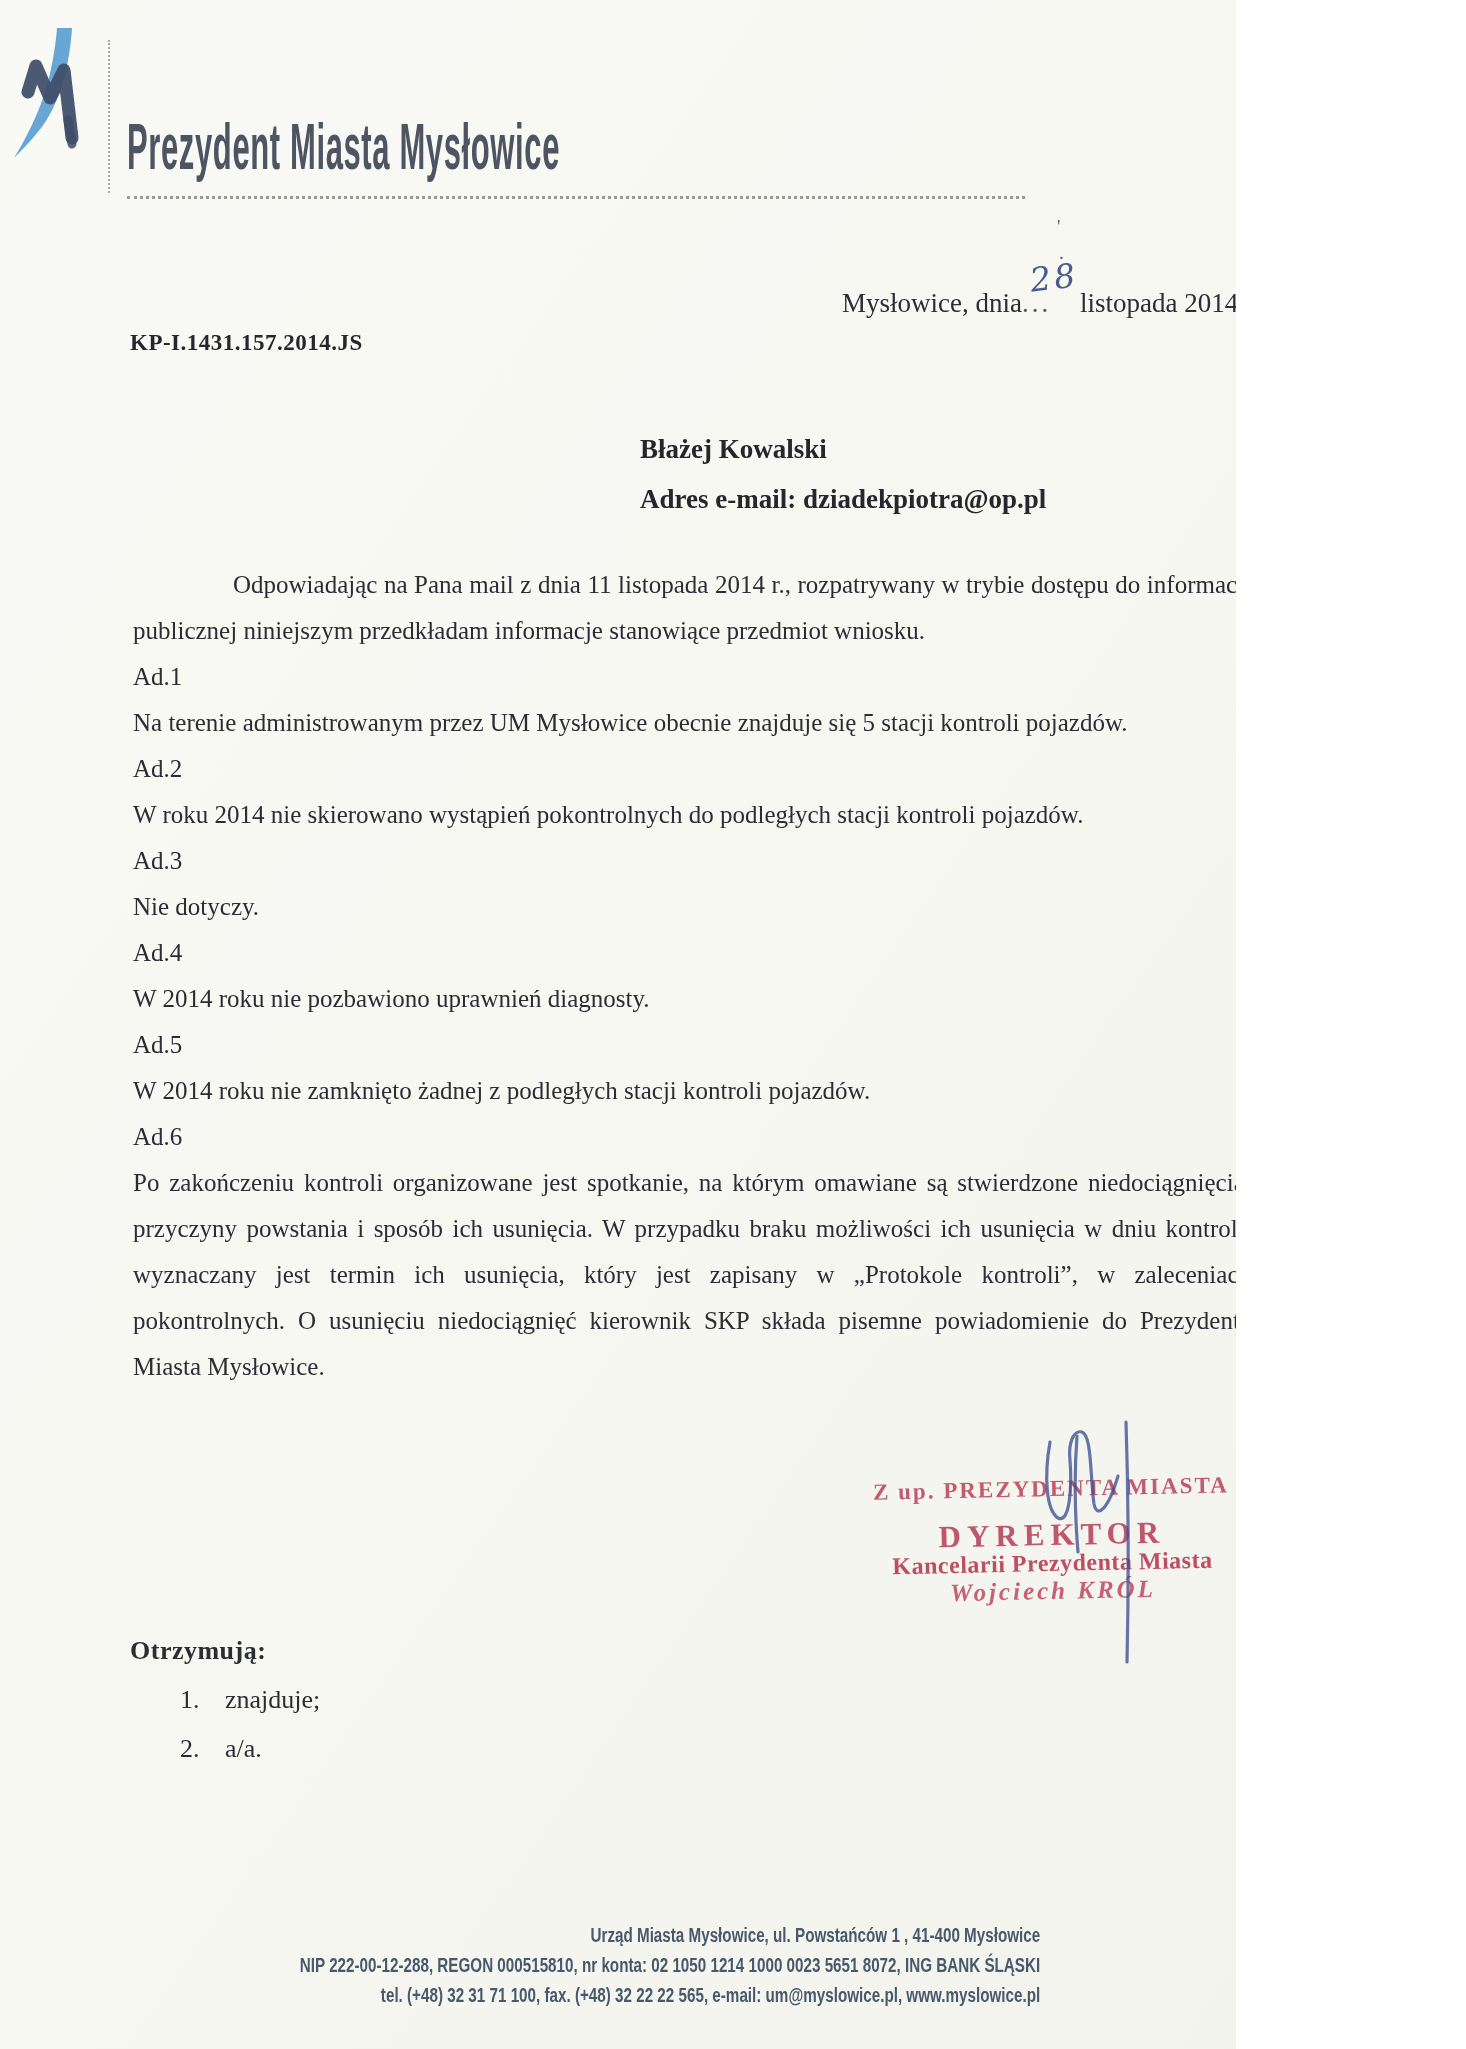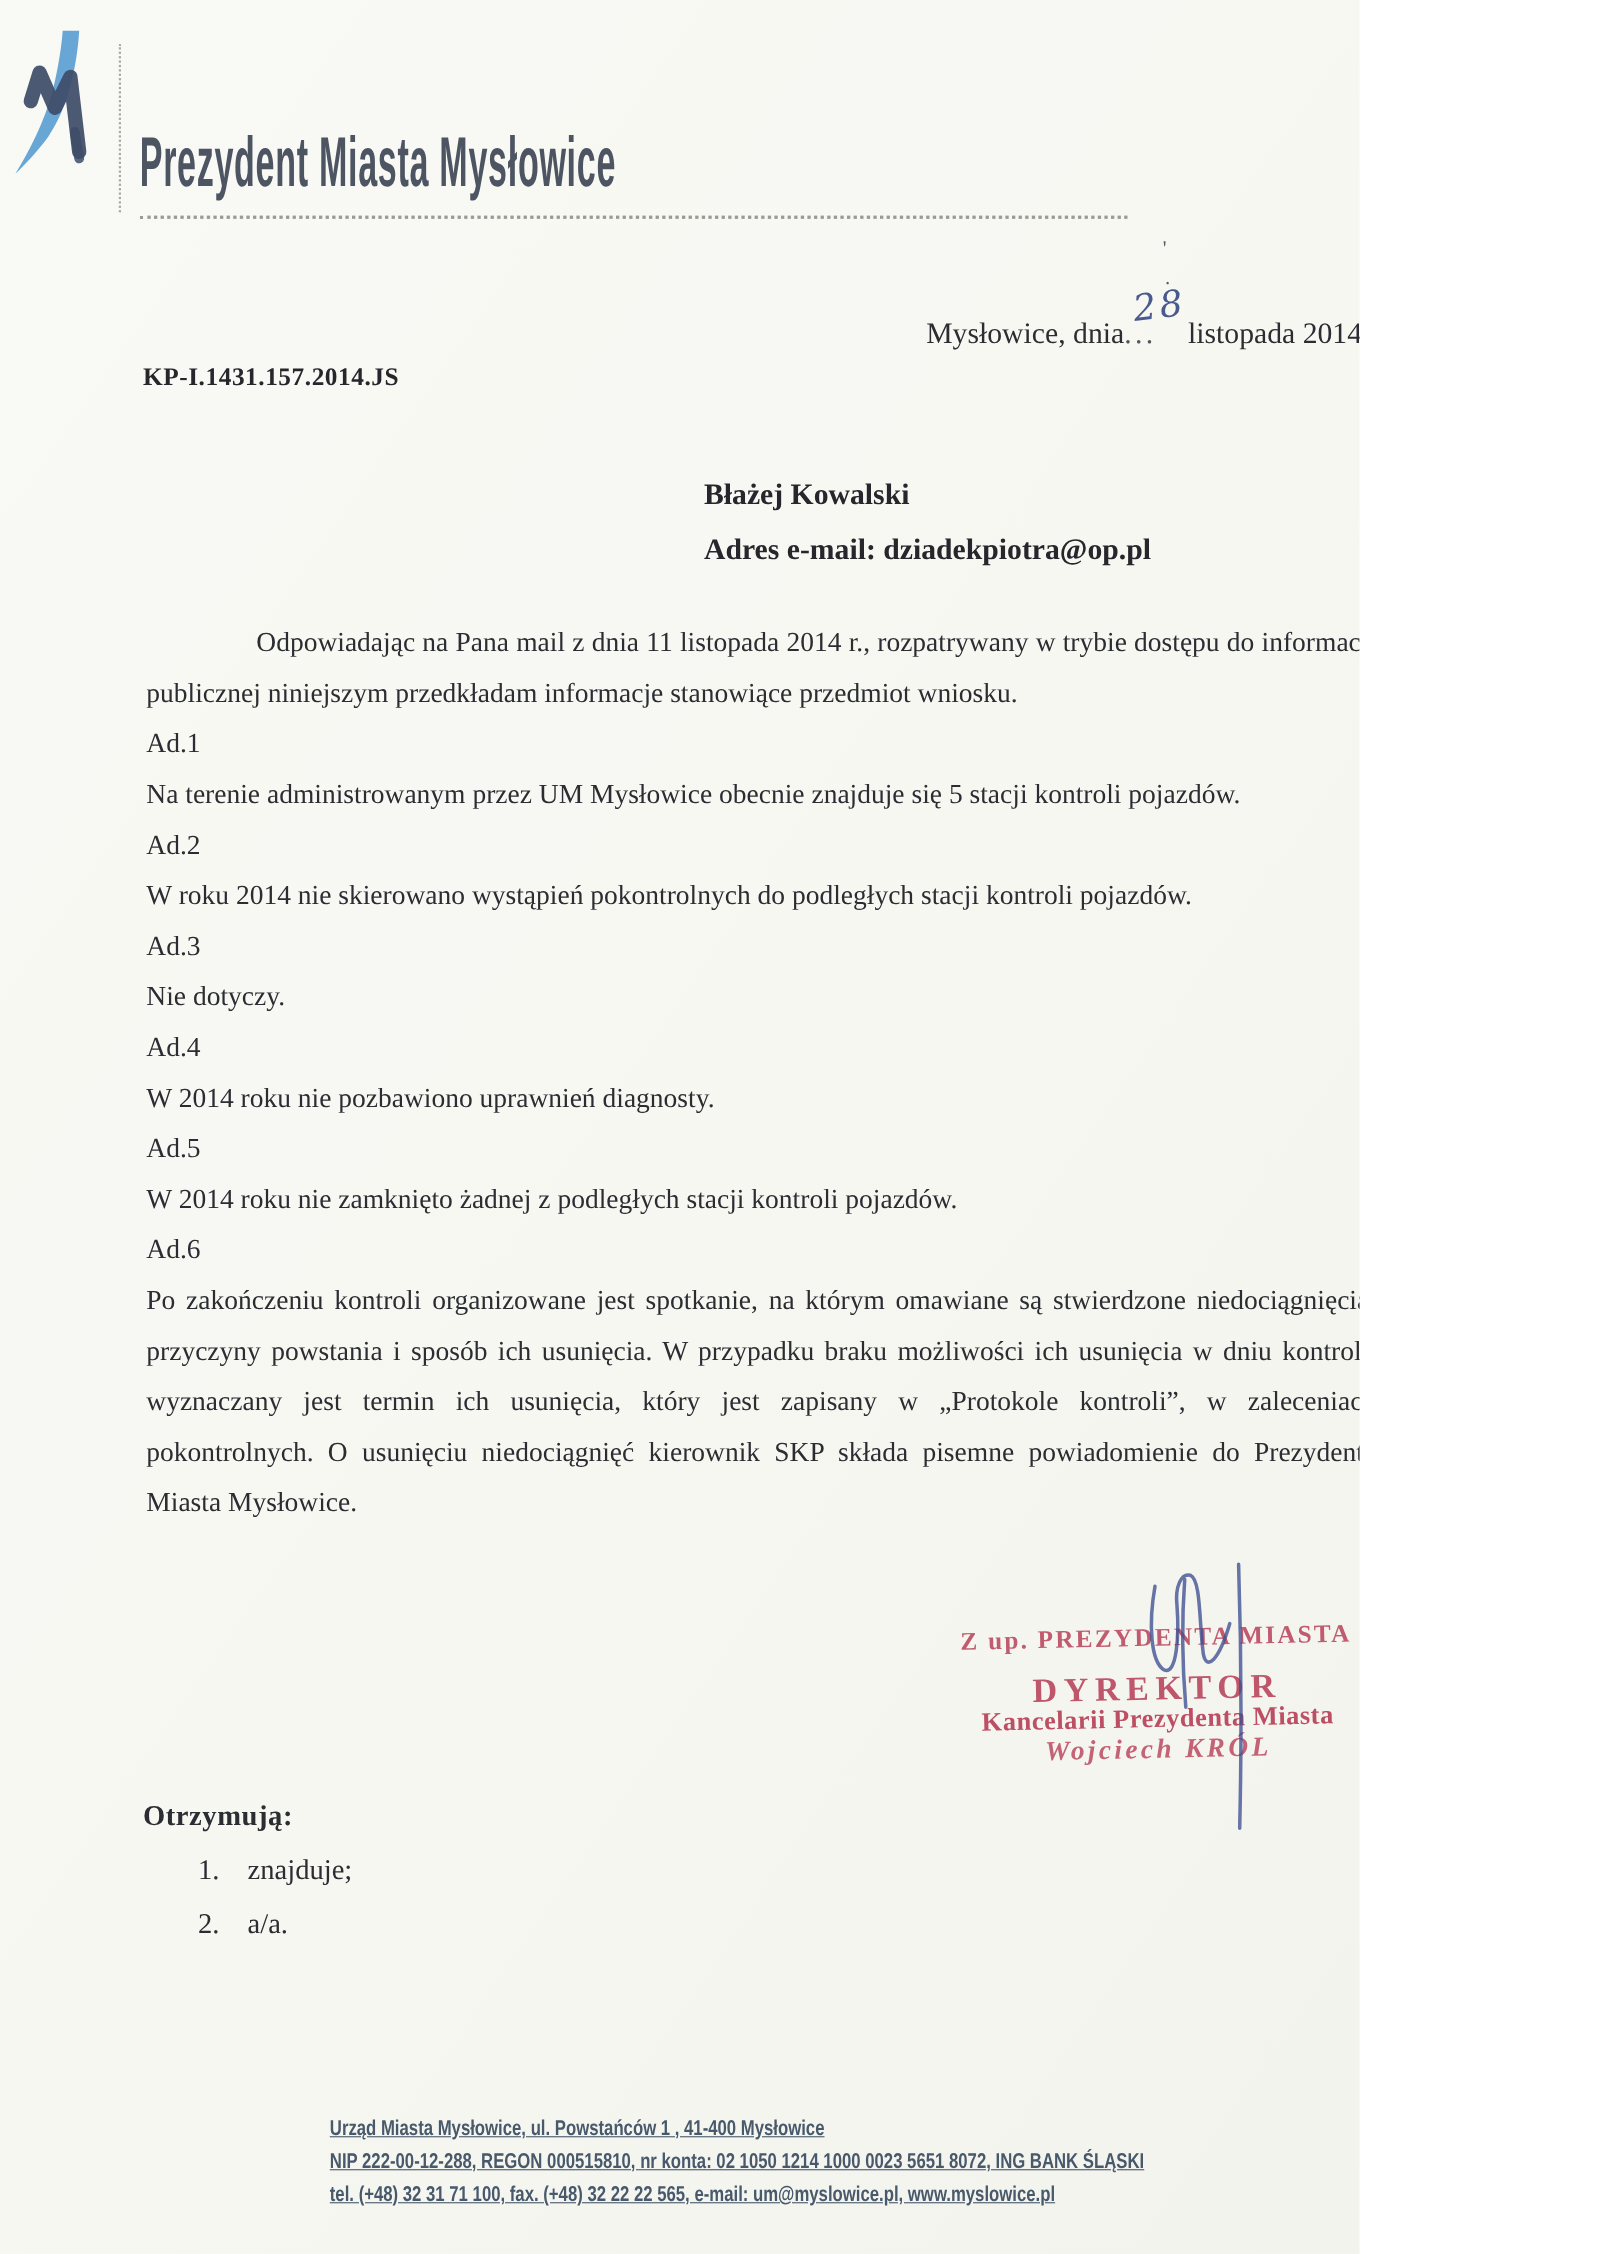--- a/index.html
+++ b/index.html
@@ -55,23 +55,23 @@
   .stamp-l4 { font-size:25px; font-style:italic; font-weight:bold;
     letter-spacing:3px; opacity:.88; }
   .signature { position:absolute; left:1020px; top:1414px; }
   
   .distribution { position:absolute; left:130px; top:1636px; font-size:26px;
     color:#2c2d33; }
   .dist-heading { font-weight:bold; letter-spacing:.5px; }
   .dist-row { margin-top:19px; padding-left:50px; }
   .dist-num { display:inline-block; width:45px; }
   
-  .footer { position:absolute; right:196px; top:1920px; text-align:left;
+  .footer { position:absolute; right:196px; top:1920px; text-align:right;
     font-family:"Liberation Sans", sans-serif; font-weight:bold;
-    font-size:19.5px; color:#47596b; line-height:30px;text-decoration:underline; }
+    font-size:19.5px; color:#47596b; line-height:30px; }
   .footer-line { display:block; white-space:nowrap;
     transform:scaleX(0.78); transform-origin:100% 50%; }
   .crest { position:absolute; left:1340px; top:1930px; }
 </style>
 </head>
 <body>
 
 <div class="page">
 
   <div class="logo">

